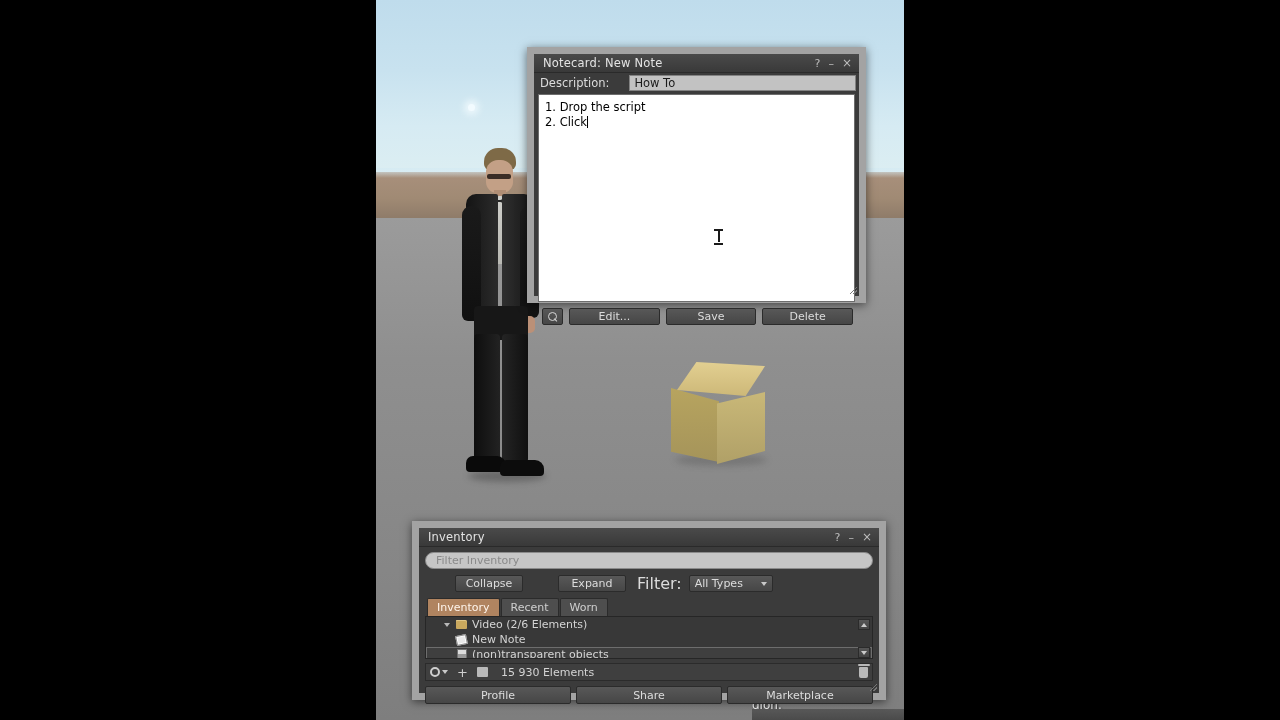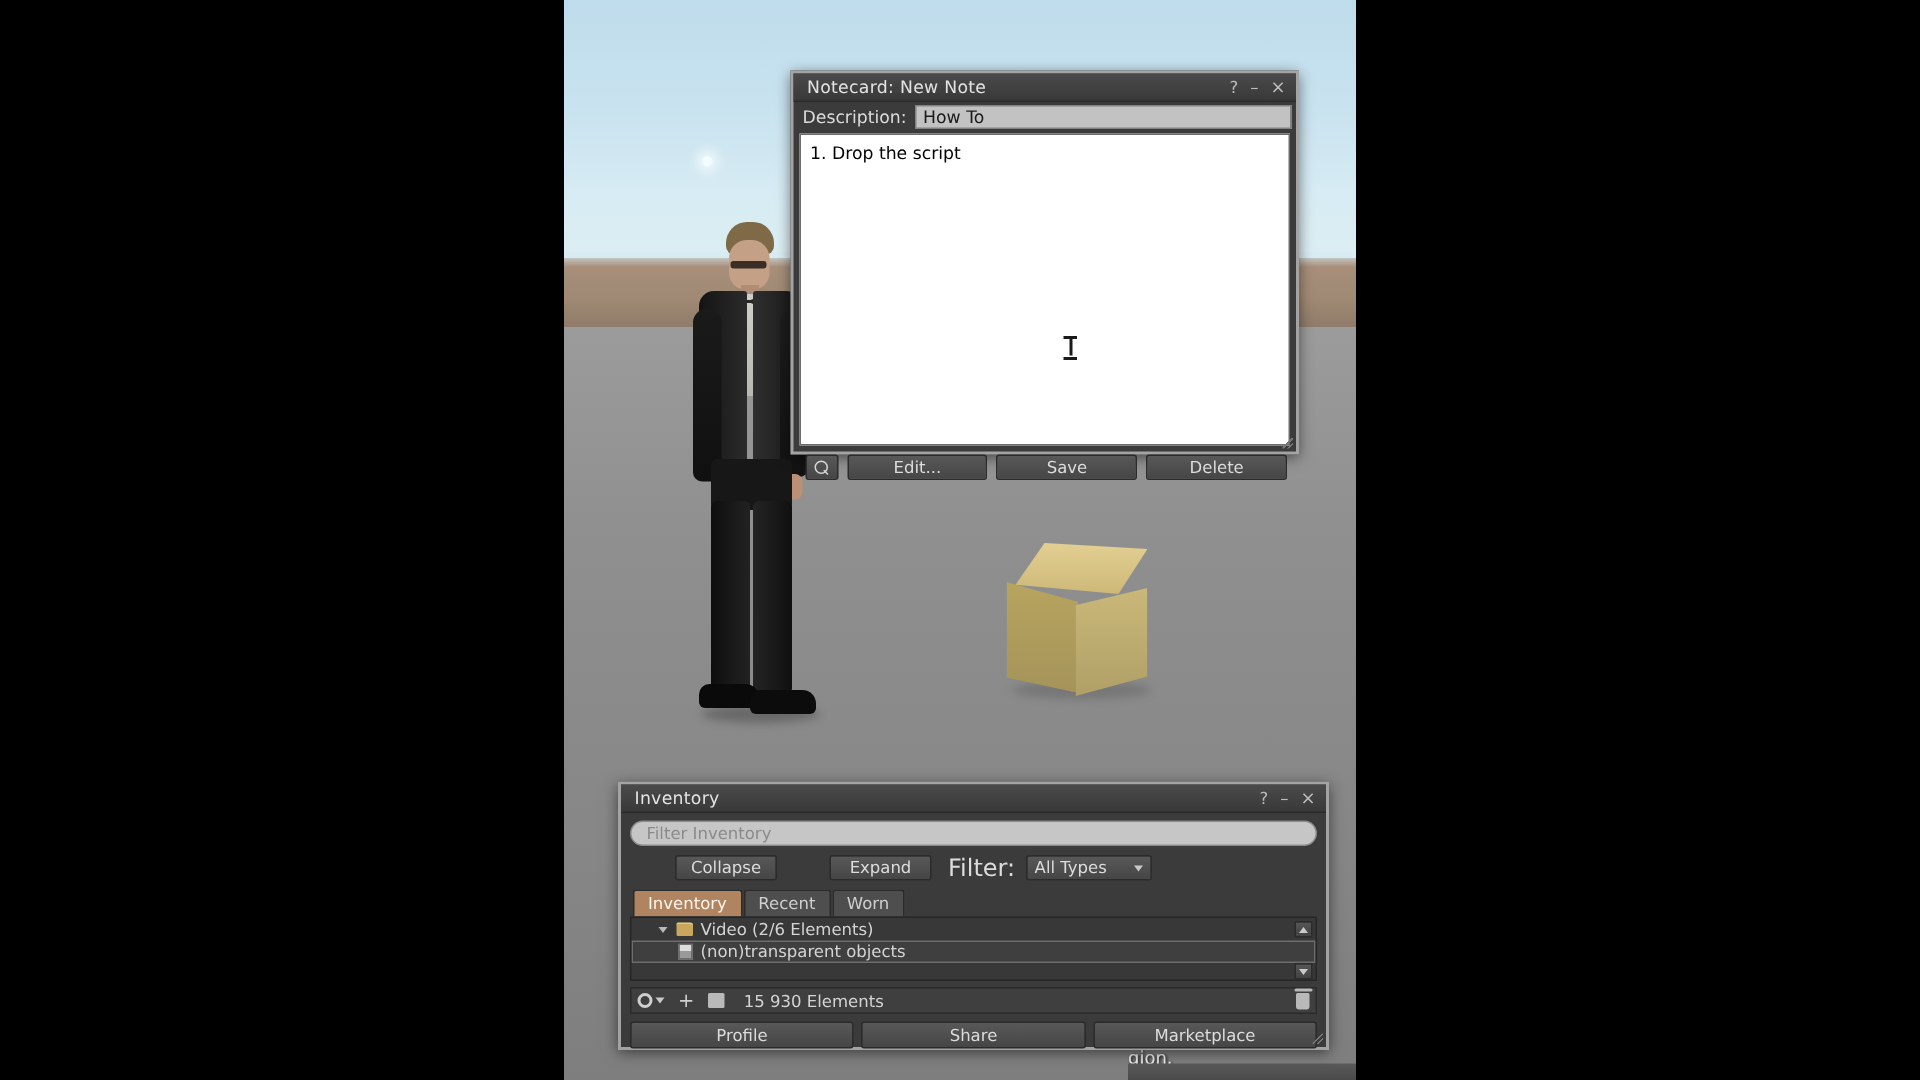--- a/index.html
+++ b/index.html
@@ -89,21 +89,21 @@
   .cube-fr { position:absolute; left:46px; top:30px; width:48px; height:72px;
     background:linear-gradient(to bottom,#c9b878,#b0a067);
     clip-path:polygon(0 16%,100% 0,100% 82%,0 100%); }
   .cube-shadow { position:absolute; left:4px; top:92px; width:92px; height:12px;
     background:rgba(60,60,60,.25); border-radius:50%; filter:blur(3px); }
 
   
   .floater {
     position:absolute;
     background:#3b3b3b;
-    border:2px solid #a3a3a3;
+    border:7px solid #a3a3a3;
     box-shadow:0 2px 9px rgba(0,0,0,.55);
     font-size:11px; color:#d8d8d8;
   }
   .titlebar {
     height:19px; display:flex; align-items:center;
     background:linear-gradient(to bottom,#4a4a4a,#393939);
     border-bottom:1px solid #2a2a2a; padding:0 4px 0 9px;
   }
   .title-text { flex:1; font-size:11.5px; color:#e3e3e3; letter-spacing:.2px; }
   .winbtns { display:flex; align-items:center; gap:8px; padding-right:3px; }
@@ -113,21 +113,21 @@
   .btn {
     background:linear-gradient(to bottom,#585858,#464646);
     border:1px solid #2b2b2b; border-radius:2px;
     color:#dcdcdc; font-size:11px; text-align:center;
     display:flex; align-items:center; justify-content:center;
     height:17px; cursor:default;
   }
 
   
   #notecard { left:527px; top:47px; width:339px; height:256px; }
-  .nc-desc-row { display:flex; align-items:center; height:20px; padding:0 3px 0 6px; gap:6px; }
+  .nc-desc-row { display:flex; align-items:center; height:20px; padding:0 3px 0 6px; gap:20px; }
   .nc-desc-label { font-size:11.5px; color:#dcdcdc; white-space:nowrap; }
   .nc-desc-input {
     flex:1; height:16px; background:#c2c2c2; border:1px solid #828282;
     color:#1a1a1a; font-size:11.5px; padding:0 4px; display:flex; align-items:center;
   }
   .nc-body {
     position:relative; margin:1px 4px 0 4px; height:208px;
     background:#ffffff; border:1px solid #6d6d6d;
     padding:5px 6px; color:#000; font-size:11.5px; line-height:14.5px;
   }
@@ -318,20 +318,21 @@
       </div>
     </div>
 
     <div class="nc-desc-row">
       <div class="nc-desc-label">Description:</div>
       <div class="nc-desc-input">How To</div>
     </div>
 
     <div class="nc-body">
       <div class="nc-line">1. Drop the script</div>
+      <div class="nc-line"><span>2. Click</span><span class="caret"></span></div>
       <div class="nc-ibeam">
           <i></i>
         </div>
     </div>
 
     <div class="nc-btnrow">
       <div class="icon-btn">
         <span class="mag"></span>
       </div>
       <div class="btn" style="width:95px">Edit...</div>
@@ -367,20 +368,24 @@
       <div class="tab active">Inventory</div>
       <div class="tab">Recent</div>
       <div class="tab">Worn</div>
     </div>
 
     <div class="inv-list">
       <div class="inv-row indent1">
         <span class="disc open"></span>
         <span class="ic-folder"></span>
         <span>Video (2/6 Elements)</span>
+      </div>
+      <div class="inv-row indent2">
+        <span class="ic-note"></span>
+        <span>New Note</span>
       </div>
       <div class="inv-row indent2 selected">
         <span class="ic-obj"></span>
         <span>(non)transparent objects</span>
       </div>
       <div class="scrollbar">
         <div class="sb-btn">
             <span class="arr-up"></span>
           </div>
         <div class="sb-btn">

